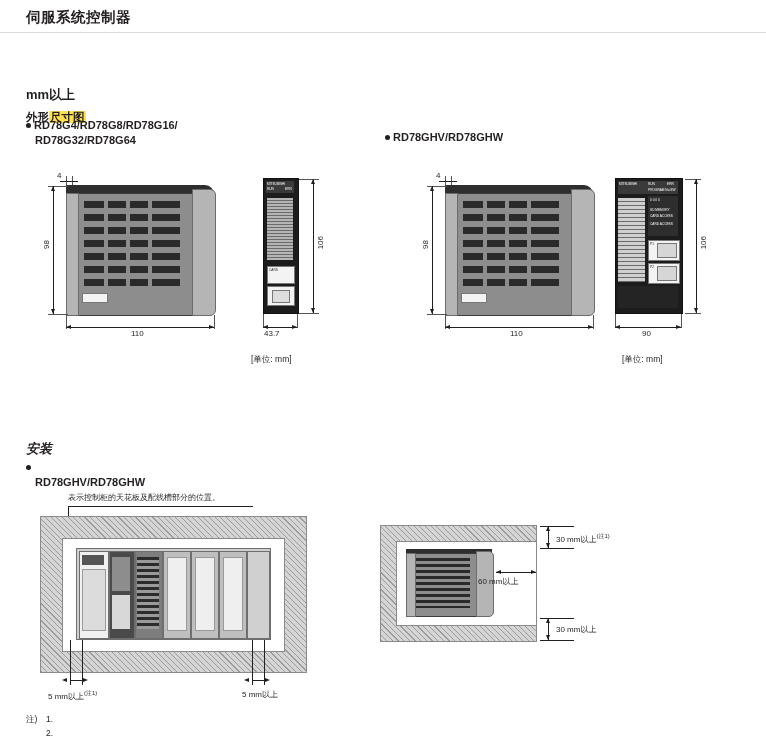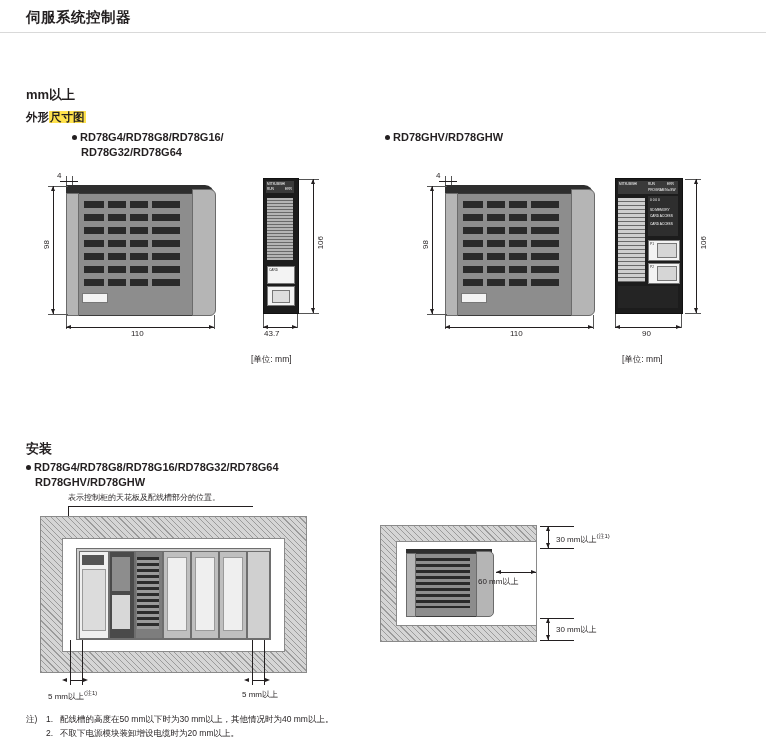--- a/index.html
+++ b/index.html
@@ -204,21 +204,21 @@
 
 <div class="page">
 
   <div class="page-title">伺服系统控制器</div>
   <div class="header-rule"></div>
 
   <div class="sec-title" style="left:26px; top:86px;">mm以上</div>
 
   <div class="sub-title" style="left:26px; top:110px;"><span>外形</span><span class="hl">尺寸图</span></div>
 
-  <div class="model-line" style="left:26px; top:130px; width:300px;margin-left:46px;">
+  <div class="model-line" style="left:26px; top:118px; width:300px;">
     <span class="bullet-dot"></span><span>RD78G4/RD78G8/RD78G16/</span><br>
     <span style="margin-left:9px;">RD78G32/RD78G64</span>
   </div>
 
   <div class="model-line" style="left:385px; top:130px; width:300px;">
     <span class="bullet-dot"></span><span>RD78GHV/RD78GHW</span>
   </div>
 
   <div class="dim-text" style="left:57px; top:171px;">4</div>
   <div class="ext-v" style="left:66px; top:176px; height:10px;"></div>
@@ -369,24 +369,24 @@
 
   <div class="ext-v" style="left:615px; top:314px; height:14px;"></div>
   <div class="ext-v" style="left:681px; top:314px; height:14px;"></div>
   <div class="dline-h" style="left:615px; top:327px; width:66px;"></div>
   <div class="arrow-l" style="left:615px; top:324.5px;"></div>
   <div class="arrow-r" style="left:676px; top:324.5px;"></div>
   <div class="dim-text" style="left:642px; top:329px;">90</div>
 
   <div class="unit-label" style="left:622px; top:354px;">[单位: mm]</div>
 
-  <div class="sec-title" style="left:26px; top:440px;">安装</div>
+  <div class="sec-title" style="left:26px; top:440px;font-style:italic;">安装</div>
 
   <div class="model-line" style="left:26px; top:460px; width:420px;">
-    <span class="bullet-dot"></span><span>RD78G4/RD78G8/RD78G16/RD78G32/RD78G64</span><br>
+    <span class="bullet-dot"></span><br>
     <span style="margin-left:9px;">RD78GHV/RD78GHW</span>
   </div>
 
   <div class="callout-text" style="left:68px; top:492px;">表示控制柜的天花板及配线槽部分的位置。</div>
   <div class="lead" style="left:68px; top:506px; width:185px; height:1px;"></div>
   <div class="lead" style="left:68px; top:506px; width:1px; height:10px;"></div>
 
   <div class="hatch" style="left:40px; top:516px; width:265px; height:155px;"></div>
   <div class="inner-white" style="left:62px; top:538px; width:221px; height:112px;"></div>
 
@@ -453,17 +453,15 @@
 
   <div class="dline-h" style="left:540px; top:618px; width:34px;"></div>
   <div class="dline-h" style="left:540px; top:640px; width:34px;"></div>
   <div class="dline-v" style="left:548px; top:618px; height:22px;"></div>
   <div class="arrow-u" style="left:545.5px; top:618px;"></div>
   <div class="arrow-d" style="left:545.5px; top:635px;"></div>
   <div class="dim-text" style="left:556px; top:624px;">30 mm以上</div>
 
   <div class="footnote" style="left:26px; top:712px;">注)</div>
   <div class="footnote" style="left:46px; top:712px;">1.</div>
-  <div class="footnote" style="left:60px; top:712px;">配线槽的高度在50 mm以下时为30 mm以上，其他情况时为40 mm以上。</div>
   <div class="footnote" style="left:46px; top:726px;">2.</div>
-  <div class="footnote" style="left:60px; top:726px;">不取下电源模块装卸增设电缆时为20 mm以上。</div>
 
 </div>
 
 </body></html>

